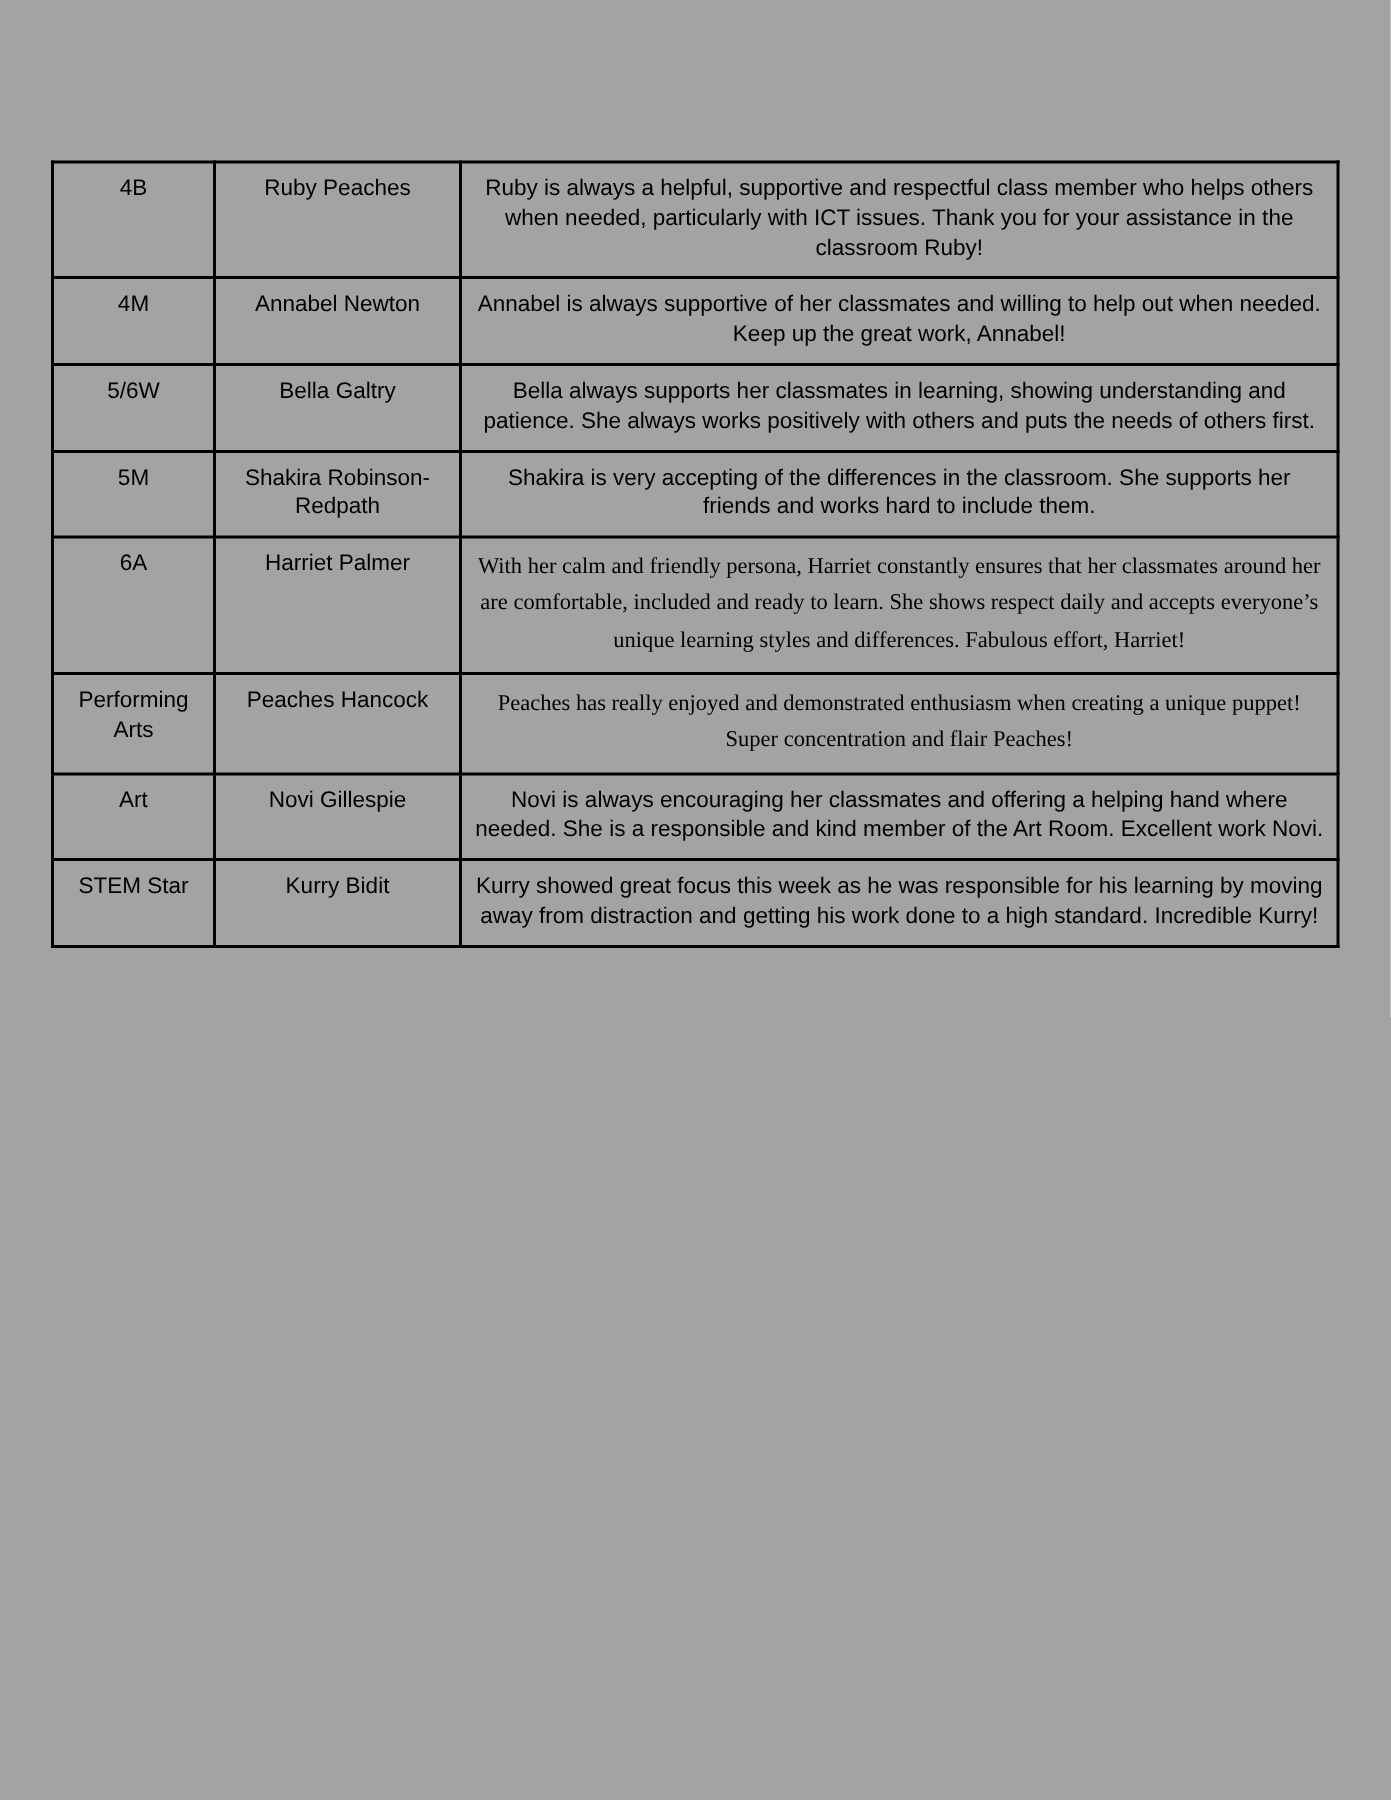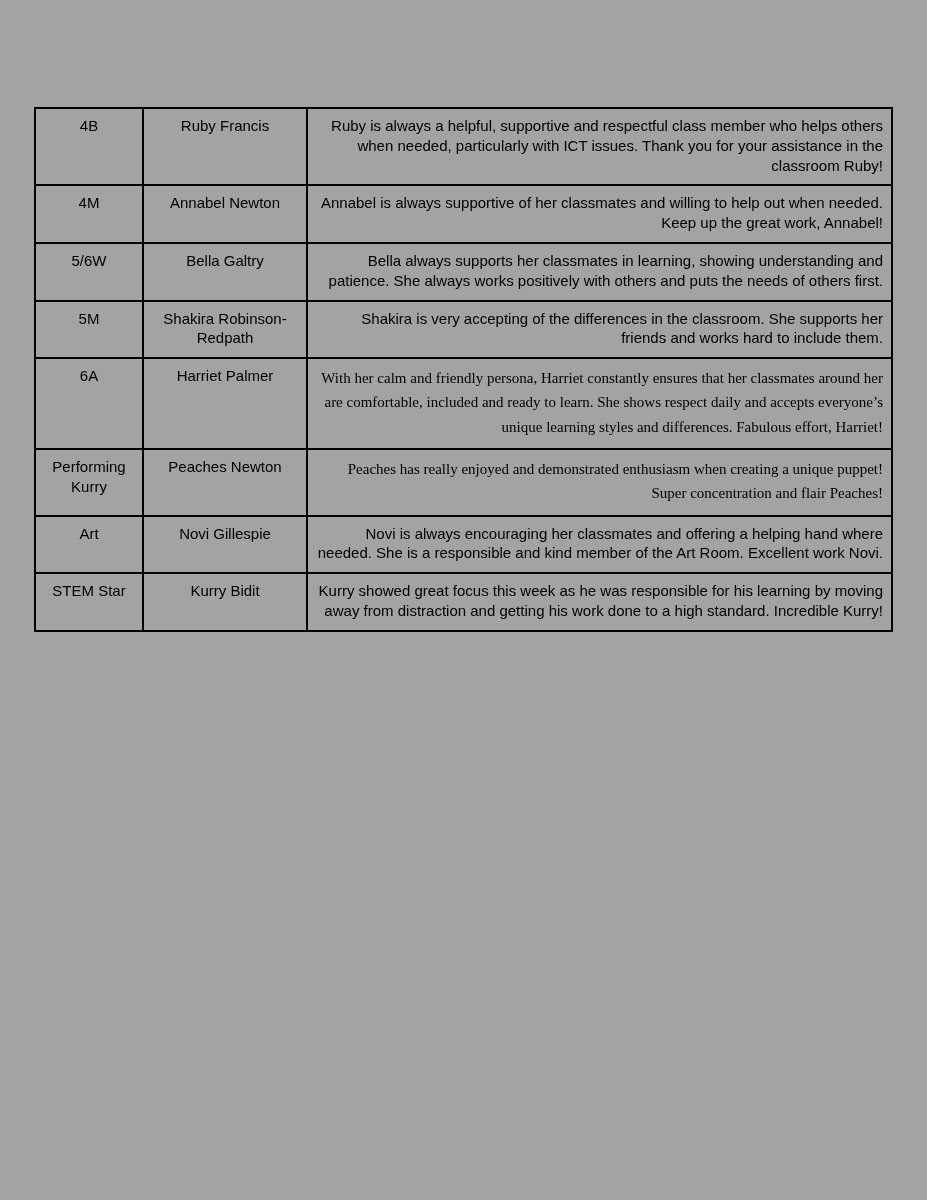--- a/index.html
+++ b/index.html
@@ -40,38 +40,38 @@
   }
   td.col-class {
     width: 90px;
     text-align: center;
   }
   td.col-student {
     width: 146px;
     text-align: center;
   }
   td.col-comment {
-    text-align: right;
+    text-align: center;
     padding-left: 10px;
     padding-right: 12px;
   }
   tr.wide td.col-comment {
     line-height: 1.62;
     font-family: Liberation Serif, serif;
   }
 </style>
 </head>
 <body>
 
 <div class="page">
   <table class="awards-table">
     <tbody id="table-body">
         <tr>
           <td class="col-class">4B</td>
-          <td class="col-student">Ruby Francis</td>
+          <td class="col-student">Ruby Peaches</td>
           <td class="col-comment">Ruby is always a helpful, supportive and respectful class member who helps others when needed, particularly with ICT issues. Thank you for your assistance in the classroom Ruby!</td>
         </tr>
         <tr>
           <td class="col-class">4M</td>
           <td class="col-student">Annabel Newton</td>
           <td class="col-comment">Annabel is always supportive of her classmates and willing to help out when needed. Keep up the great work, Annabel!</td>
         </tr>
         <tr>
           <td class="col-class">5/6W</td>
           <td class="col-student">Bella Galtry</td>
@@ -81,22 +81,22 @@
           <td class="col-class">5M</td>
           <td class="col-student">Shakira Robinson-Redpath</td>
           <td class="col-comment">Shakira is very accepting of the differences in the classroom. She supports her friends and works hard to include them.</td>
         </tr>
         <tr class="wide">
           <td class="col-class">6A</td>
           <td class="col-student">Harriet Palmer</td>
           <td class="col-comment">With her calm and friendly persona, Harriet constantly ensures that her classmates around her are comfortable, included and ready to learn. She shows respect daily and accepts everyone’s unique learning styles and differences. Fabulous effort, Harriet!</td>
         </tr>
         <tr class="wide">
-          <td class="col-class">Performing Kurry</td>
-          <td class="col-student">Peaches Newton</td>
+          <td class="col-class">Performing Arts</td>
+          <td class="col-student">Peaches Hancock</td>
           <td class="col-comment">Peaches has really enjoyed and demonstrated enthusiasm when creating a unique puppet! Super concentration and flair Peaches!</td>
         </tr>
         <tr>
           <td class="col-class">Art</td>
           <td class="col-student">Novi Gillespie</td>
           <td class="col-comment">Novi is always encouraging her classmates and offering a helping hand where needed. She is a responsible and kind member of the Art Room. Excellent work Novi.</td>
         </tr>
         <tr>
           <td class="col-class">STEM Star</td>
           <td class="col-student">Kurry Bidit</td>

